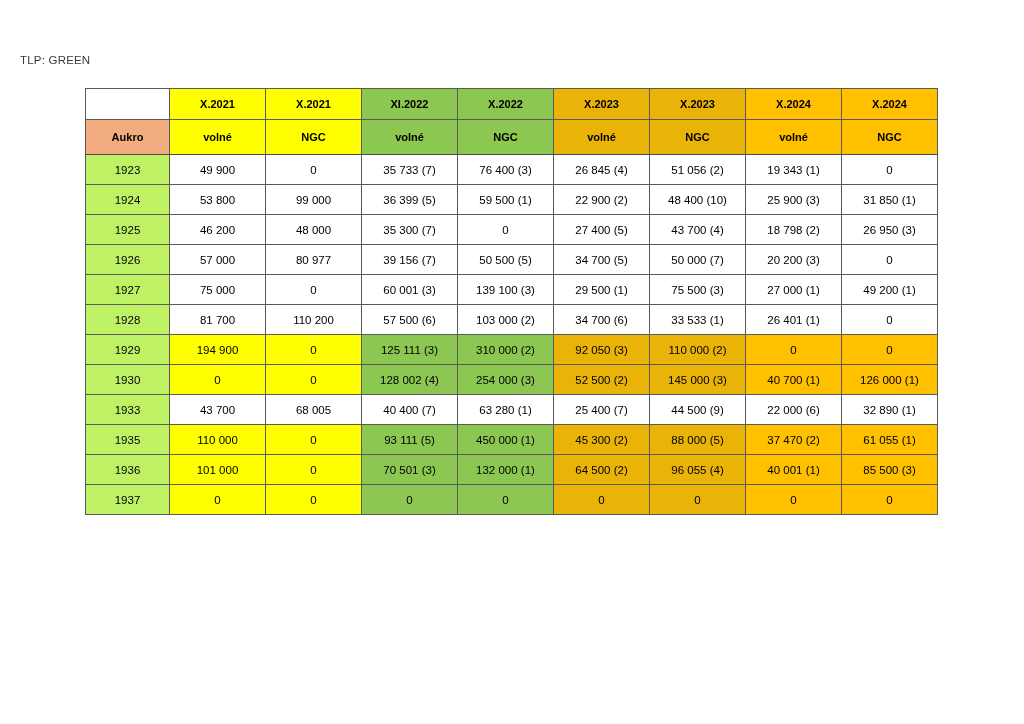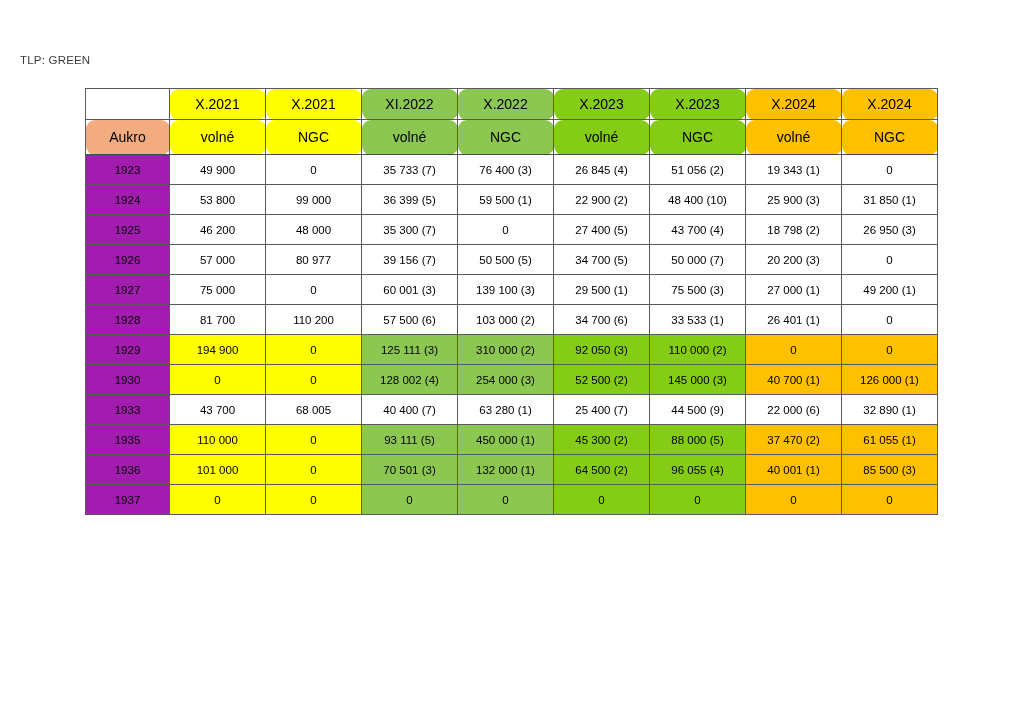--- a/index.html
+++ b/index.html
@@ -52,53 +52,52 @@
     font-weight: normal;
     font-size: 11.5px;
     text-align: center;
     vertical-align: middle;
     height: 29px;
     overflow: hidden;
   }
 
   
   tr.hdr-period td, tr.hdr-type td {
-    font-weight: normal;
-    font-size: 14px;
+    font-weight: bold;
+    font-size: 11px;
     vertical-align: middle;
-    border-radius: 9px;
   }
   tr.hdr-period td { height: 30px; }
   tr.hdr-type td   { height: 34px; }
 
   td.blank-corner { background: #ffffff; border-color: #2b2b2b; }
 
   td.aukro-corner {
     background: #F2AC80;
     font-weight: bold;
     font-size: 12px;
     vertical-align: bottom;
     padding-bottom: 4px;
     border-color: #7a5038;
   }
 
   
   td.year-cell {
-    background: #a21caf;
+    background: #bef264;
     font-weight: bold;
     font-size: 12px;
     vertical-align: bottom;
     padding-bottom: 4px;
     border-color: #9a6a4c;
   }
 
   
   .bg-yellow { background: #FFFF00; border-color: #8a8a20; }
   .bg-green  { background: #8CC751; border-color: #4a7a28; }
-  .bg-blue   { background: #84cc16; border-color: #0b6d93; }
+  .bg-blue   { background: #eab308; border-color: #0b6d93; }
   .bg-orange { background: #FFC000; border-color: #9a7400; }
   .bg-white  { background: #ffffff; border-color: #8f8f8f; }
 
   
   td.v-bottom { vertical-align: bottom;  padding-bottom: 3px; }
   td.v-top    { vertical-align: top;     padding-top: 3px; }
 
   
   td.grp-start { border-left: 1.6px solid #2b2b2b; }
   tr.hdr-type td { border-bottom: 1.4px solid #4a4a4a; }

